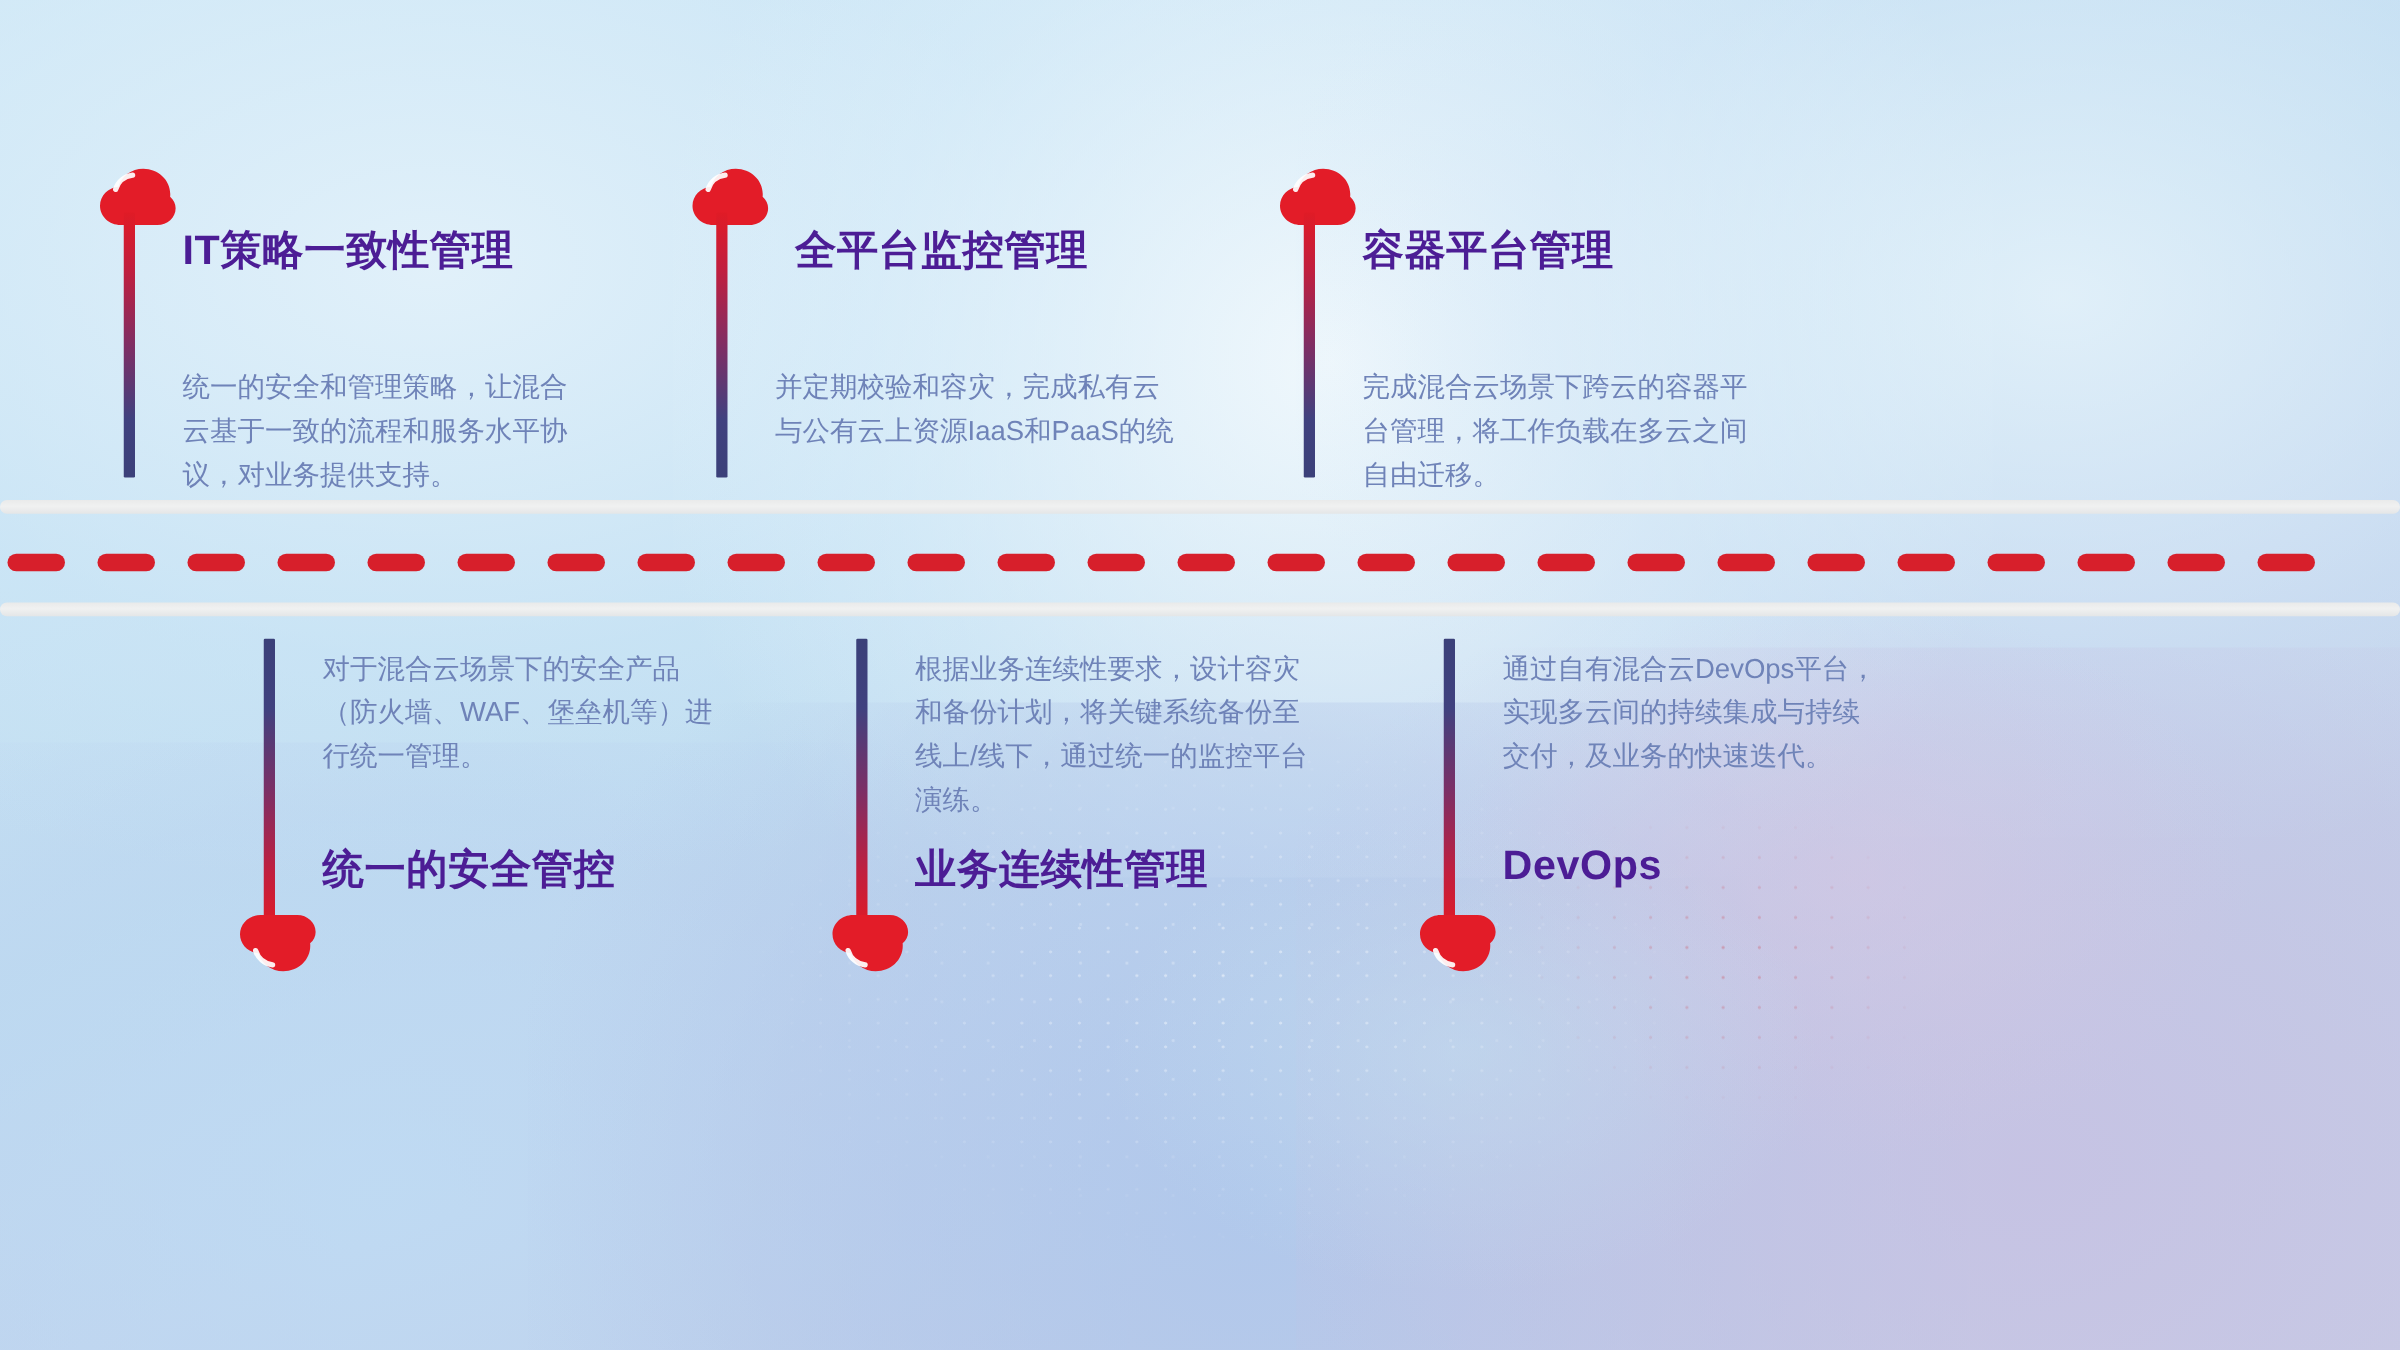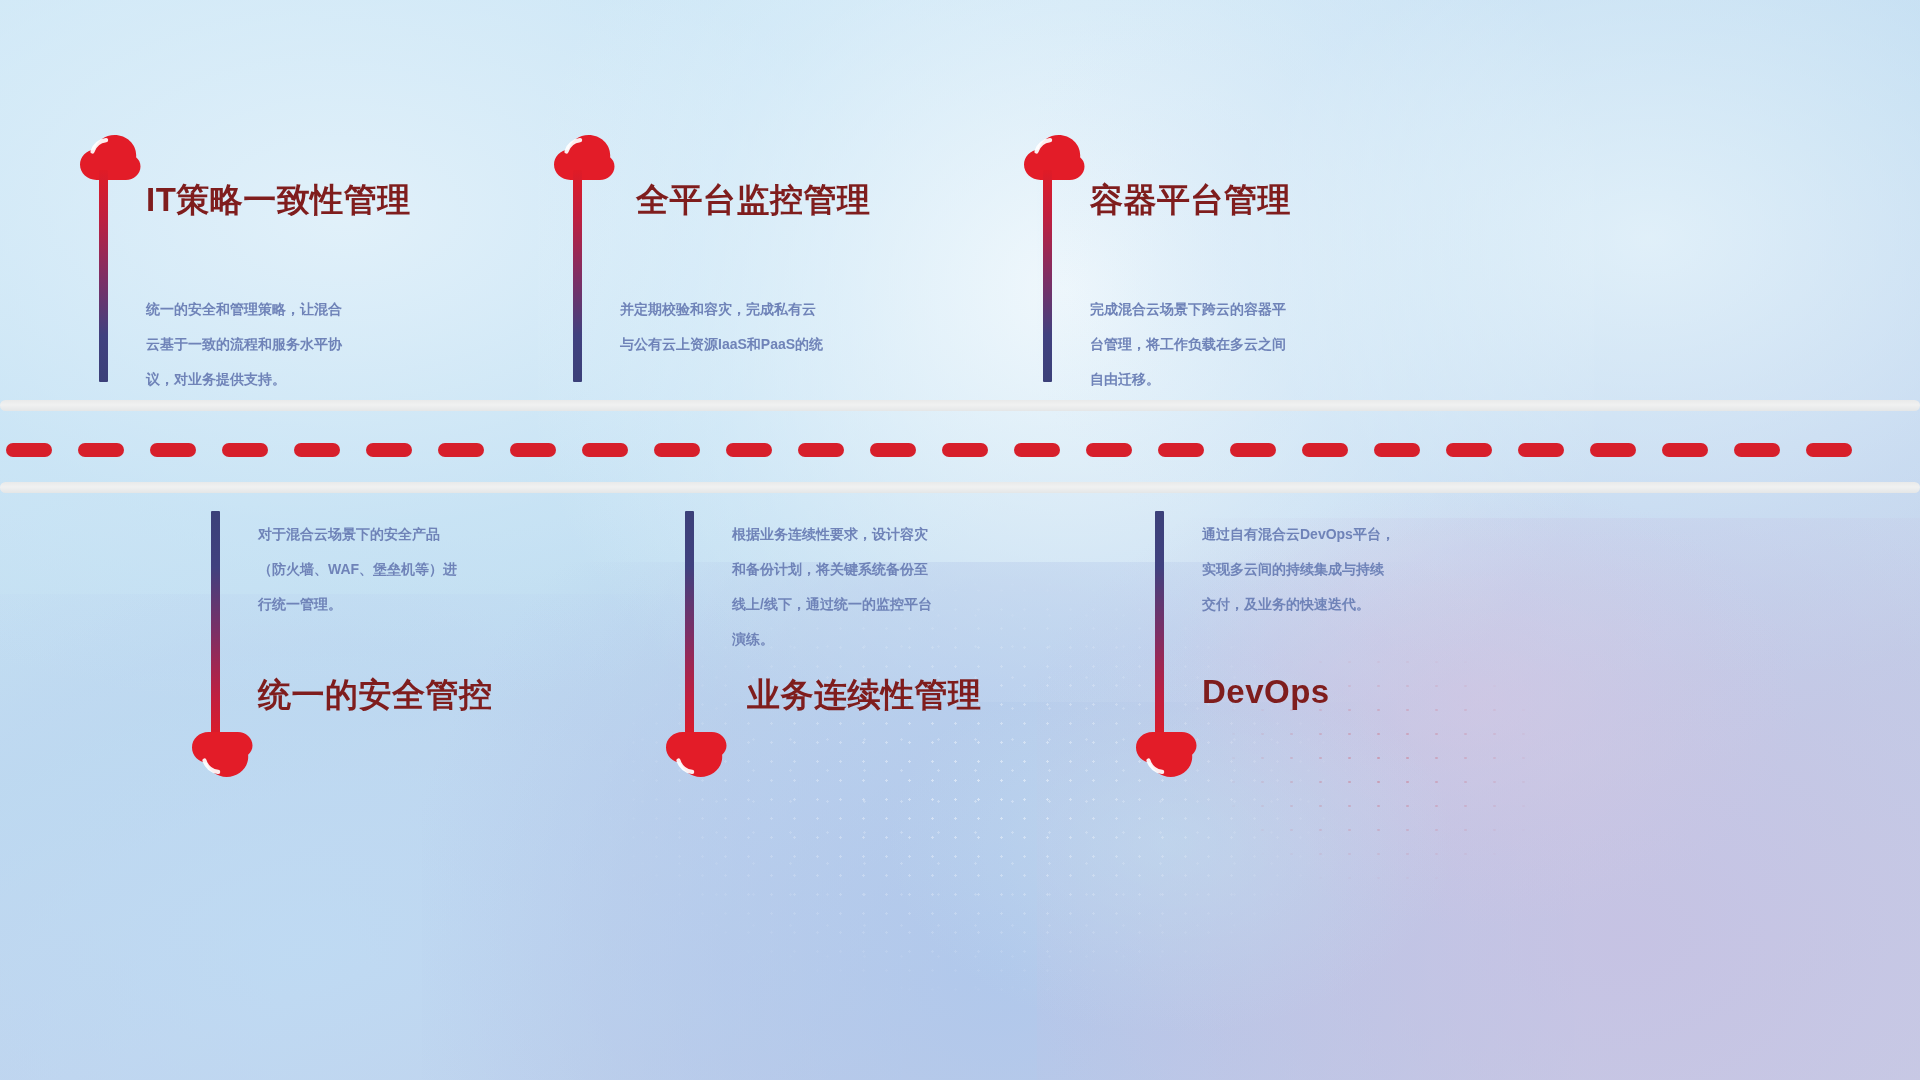--- a/index.html
+++ b/index.html
@@ -99,27 +99,27 @@
   .stem-down { background:linear-gradient(180deg,#e01b26 0%, #c01f3f 22%, #7b2f66 52%, #40417f 78%, #3b4079 100%); }
   .stem-up   { background:linear-gradient(180deg,#3b4079 0%, #40417f 24%, #7b2f66 52%, #c01f3f 80%, #e01b26 100%); }
 
   
   .cloud { position:absolute; width:62px; height:47px; }
   .cloud svg { display:block; width:100%; height:100%; }
   .cloud-flip { transform:scaleY(-1); }
 
   .card-title {
     position:absolute;
-    font-size:33px; font-weight:700; color:#7f1d1d;
+    font-size:33px; font-weight:700; color:#4c1d95;
     letter-spacing:.5px; white-space:nowrap;
   }
   .card-body {
     position:absolute;
-    font-size:14px; line-height:35px;
-    color:#6f83b8; font-weight:700;
+    font-size:22px; line-height:35px;
+    color:#6f83b8; font-weight:400;
     width:365px;
   }
   .card-body .ln { display:block; white-space:pre; }
 </style>
 </head>
 <body>
 
 <div id="bg">
   <div class="bg-base"></div>
   <div class="bg-glow-a"></div>
@@ -234,21 +234,21 @@
   </div>
 
   <div class="col" id="bot-col-2" style="left:586px;">
     <div class="stem stem-up" style="left:99px; top:18px; height:232px;"></div>
     <div class="card-body" style="left:146px; top:24px; width:380px;">
       <span class="ln">根据业务连续性要求，设计容灾</span>
       <span class="ln">和备份计划，将关键系统备份至</span>
       <span class="ln">线上/线下，通过统一的监控平台</span>
       <span class="ln">演练。</span>
     </div>
-    <div class="card-title" style="left:161px; top:180px;">业务连续性管理</div>
+    <div class="card-title" style="left:146px; top:180px;">业务连续性管理</div>
     <div class="cloud cloud-flip" style="left:79px; top:238px;">
       <svg viewBox="0 0 62 47" xmlns="http://www.w3.org/2000/svg">
         <path d="M17.5 46C8.4 46 1 39.2 1 30.6 1 22.6 7.5 16 15.7 15.4 18.1 6.9 26.2 1 35.6 1c11.9 0 21.6 9 21.6 20.2 0 .7 0 1.4-.1 2.1 2.8 2.3 4.4 5.6 4.4 9.2 0 7.4-6.6 13.5-14.7 13.5H17.5z" fill="#e31c28"></path>
         <path d="M13.5 17.5c1.9-6.3 7.2-10.6 13.6-11.4" stroke="#fff" stroke-width="4.2" stroke-linecap="round" fill="none" opacity="0.92"></path>
       </svg>
     </div>
   </div>
 
   <div class="col" id="bot-col-3" style="left:1056px;">
     <div class="stem stem-up" style="left:99px; top:18px; height:232px;"></div>

